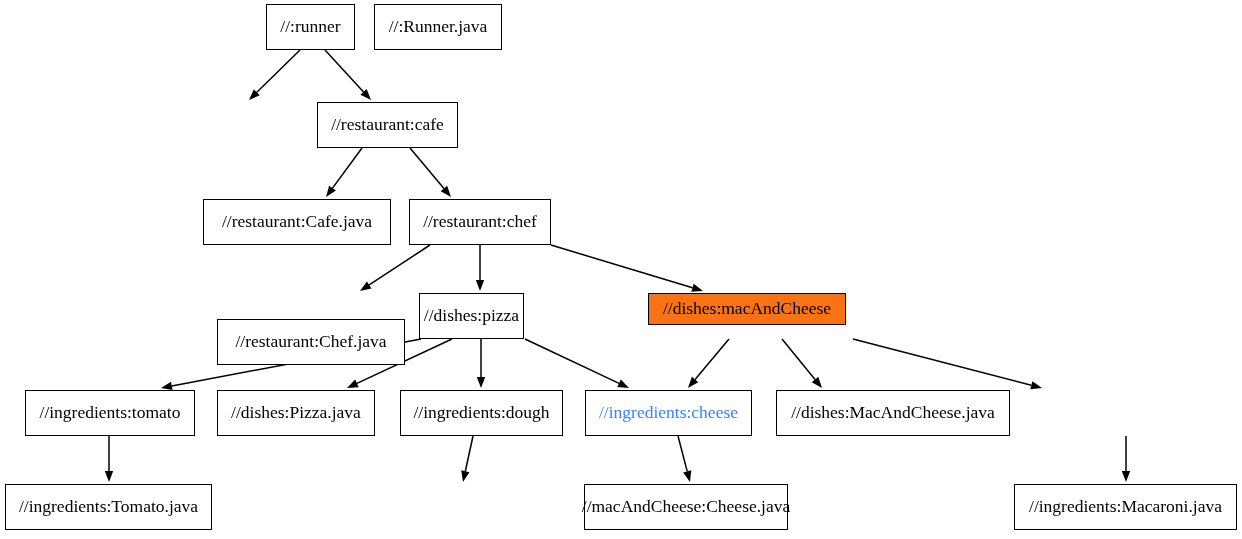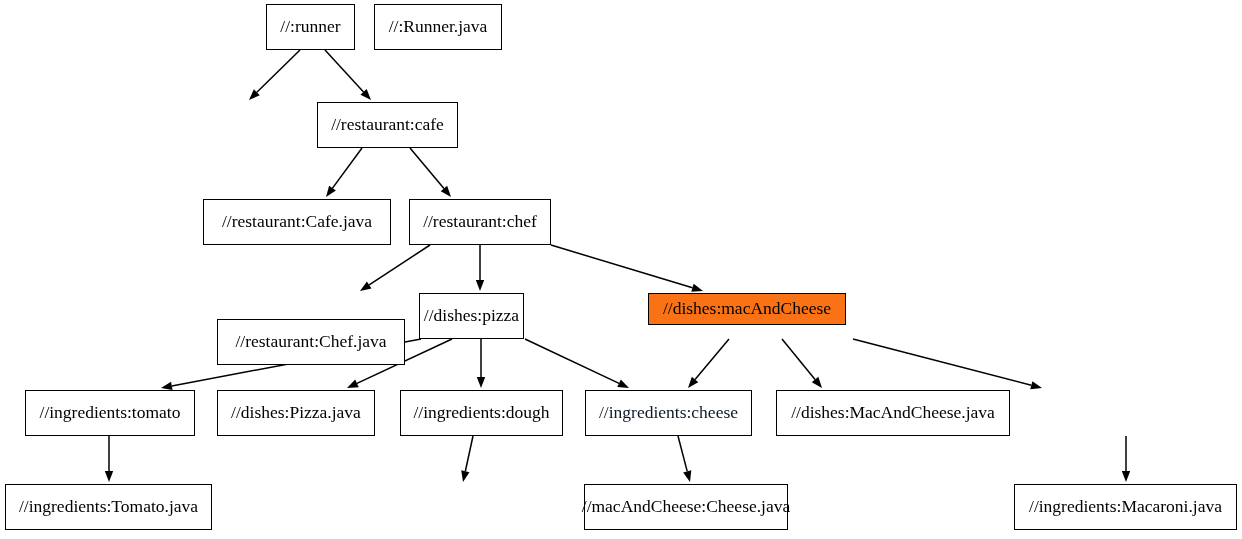--- a/index.html
+++ b/index.html
@@ -146,21 +146,21 @@
     <div class="node" style="left: 25px; top: 390px; width: 170px; height: 46px; border-color: rgb(0, 0, 0); background: rgb(255, 255, 255);">
       <span class="node-label" style="color: rgb(0, 0, 0);">//ingredients:tomato</span>
     </div>
     <div class="node" style="left: 217px; top: 390px; width: 158px; height: 46px; border-color: rgb(0, 0, 0); background: rgb(255, 255, 255);">
       <span class="node-label" style="color: rgb(0, 0, 0);">//dishes:Pizza.java</span>
     </div>
     <div class="node" style="left: 400px; top: 390px; width: 163px; height: 46px; border-color: rgb(0, 0, 0); background: rgb(255, 255, 255);">
       <span class="node-label" style="color: rgb(0, 0, 0);">//ingredients:dough</span>
     </div>
     <div class="node" style="left: 585px; top: 390px; width: 167px; height: 46px; border-color: rgb(0, 0, 0); background: rgb(255, 255, 255);">
-      <span class="node-label" style="color: #0f172a;">//ingredients:cheese</span>
+      <span class="node-label" style="color: #3b82f6;">//ingredients:cheese</span>
     </div>
     <div class="node" style="left: 776px; top: 390px; width: 234px; height: 46px; border-color: rgb(0, 0, 0); background: rgb(255, 255, 255);">
       <span class="node-label" style="color: rgb(0, 0, 0);">//dishes:MacAndCheese.java</span>
     </div>
     <div class="node" style="left: 5px; top: 484px; width: 207px; height: 46px; border-color: rgb(0, 0, 0); background: rgb(255, 255, 255);">
       <span class="node-label" style="color: rgb(0, 0, 0);">//ingredients:Tomato.java</span>
     </div>
     <div class="node" style="left: 584px; top: 484px; width: 204px; height: 46px; border-color: rgb(0, 0, 0); background: rgb(255, 255, 255);">
       <span class="node-label" style="color: rgb(0, 0, 0);">//macAndCheese:Cheese.java</span>
     </div>

